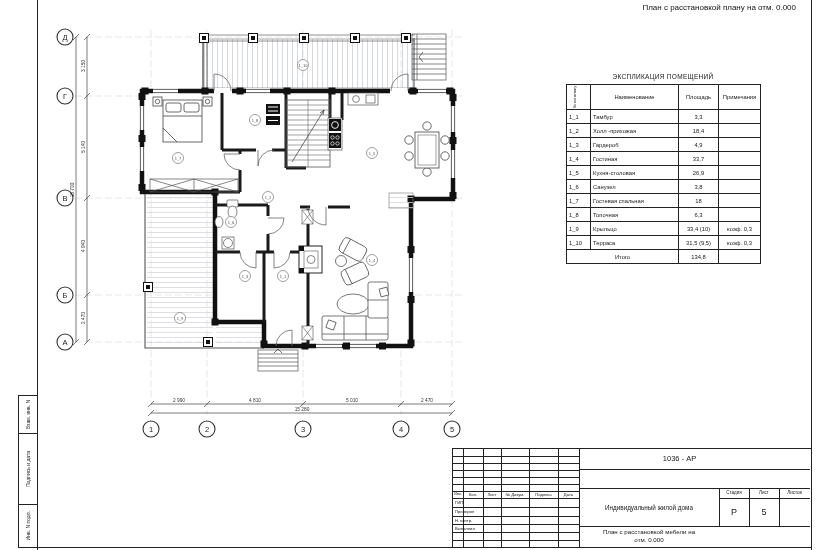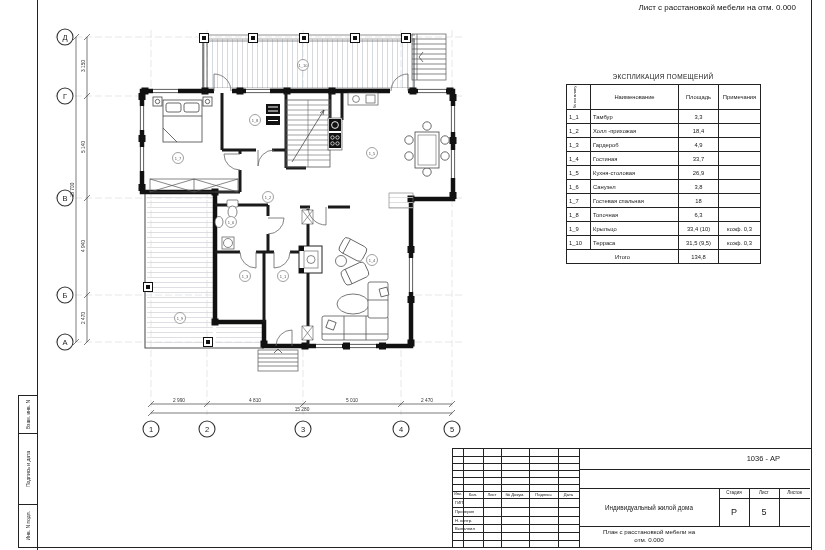--- a/index.html
+++ b/index.html
@@ -418,21 +418,21 @@
       <circle cx="180" cy="318" r="5.5" fill="#fff" stroke="#888" stroke-width="0.8"></circle>
       <text x="180" y="319.7" class="rmt">1_9</text>
     </g>
 </svg>
 
 <div class="frame" style="left:37px;top:0;width:1.4px;height:550px;"></div>
 <div class="frame" style="left:811px;top:0;width:1.4px;height:550px;"></div>
 <div class="frame" style="left:18px;top:546.8px;width:794px;height:1.4px;"></div>
 
 <div class="hdr">
-  <div>Лист с расстановкой мебели на отм. 0.000</div>
+  <div>План с расстановкой плану на отм. 0.000</div>
 </div>
 
 <div class="expl">
   <div class="expl-title">ЭКСПЛИКАЦИЯ ПОМЕЩЕНИЙ</div>
   <table>
     <colgroup>
         <col style="width:24px">
         <col style="width:88px">
         <col style="width:40px">
         <col style="width:42px">
@@ -554,21 +554,21 @@
   <div class="lbl" style="left:30px;top:42.5px;width:18px;text-align:center;">Лист</div>
   <div class="lbl" style="left:48px;top:42.5px;width:28px;text-align:center;">№ Докум.</div>
   <div class="lbl" style="left:76px;top:42.5px;width:29px;text-align:center;">Подпись</div>
   <div class="lbl" style="left:105px;top:42.5px;width:21px;text-align:center;">Дата</div>
 
   <div class="lbl" style="left:2px;top:51px;width:28px;">ГИП</div>
   <div class="lbl" style="left:2px;top:60px;width:28px;">Проверил</div>
   <div class="lbl" style="left:2px;top:68.5px;width:28px;">Н. контр.</div>
   <div class="lbl" style="left:2px;top:77px;width:28px;">Выполнил</div>
 
-  <div style="position:absolute;left:126px;top:0;width:211px;height:20px;line-height:20px;text-align:right;padding-right:10px;box-sizing:border-box;font-size:7.5px;">1036 - АР</div>
+  <div style="position:absolute;left:126px;top:0;width:211px;height:20px;line-height:20px;text-align:center;padding-right:10px;box-sizing:border-box;font-size:7.5px;">1036 - АР</div>
 
   <div class="cell-center" style="position:absolute;left:126px;top:39px;width:140px;height:38px;font-size:6.3px;">Индивидуальный жилой дома</div>
 
   <div class="lbl" style="left:266px;top:41px;width:30px;text-align:center;font-size:4.5px;">Стадия</div>
   <div class="lbl" style="left:296px;top:41px;width:30px;text-align:center;font-size:4.5px;">Лист</div>
   <div class="lbl" style="left:326px;top:41px;width:31px;text-align:center;font-size:4.5px;">Листов</div>
   <div class="cell-center" style="position:absolute;left:266px;top:49px;width:30px;height:28px;font-size:9px;">Р</div>
   <div class="cell-center" style="position:absolute;left:296px;top:49px;width:30px;height:28px;font-size:9px;">5</div>
 
   <div class="cell-center" style="position:absolute;left:126px;top:77px;width:140px;height:20px;font-size:6.2px;line-height:8px;flex-direction:column;">

